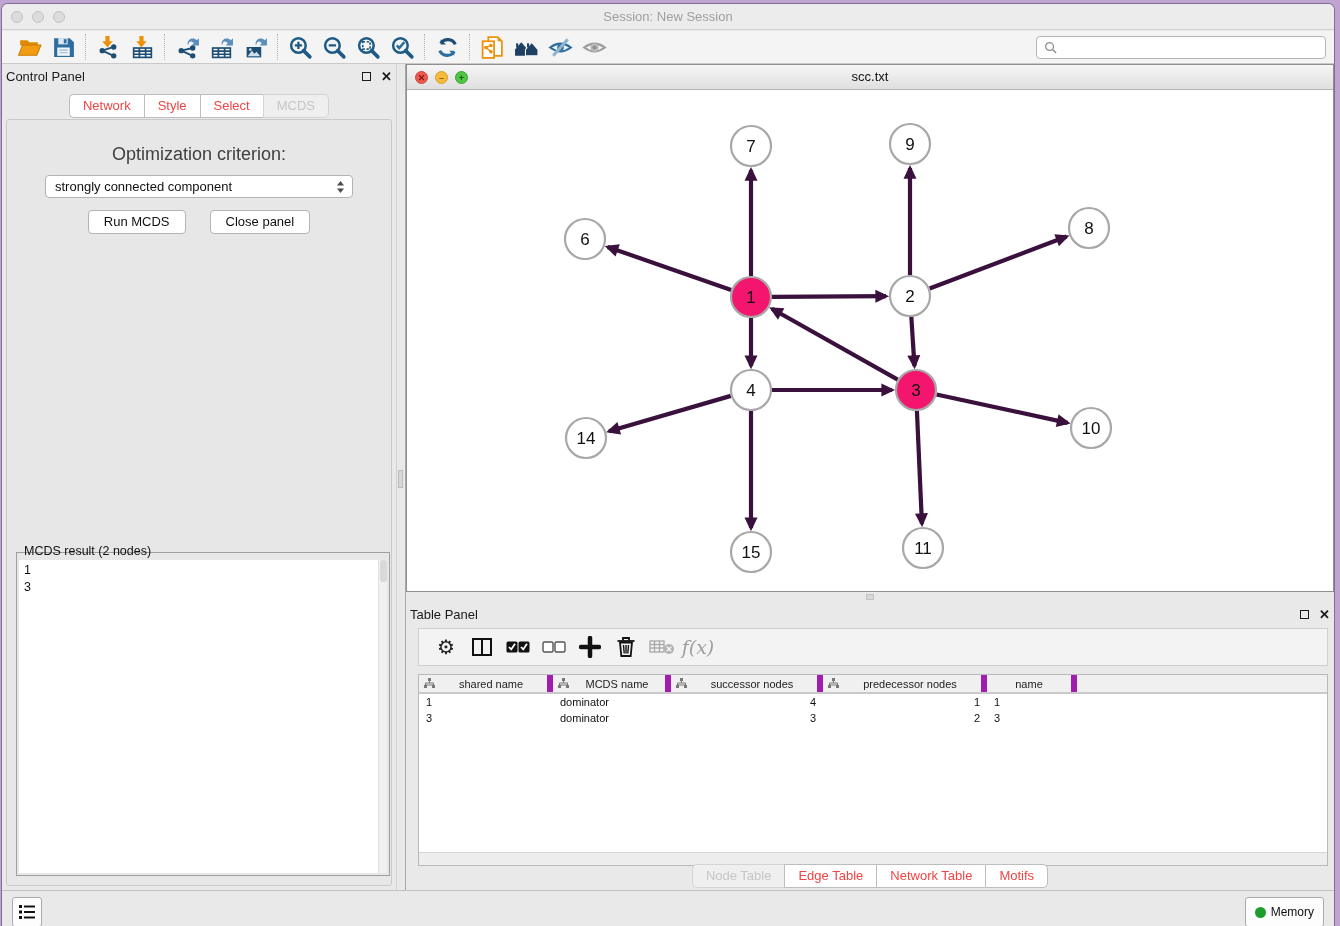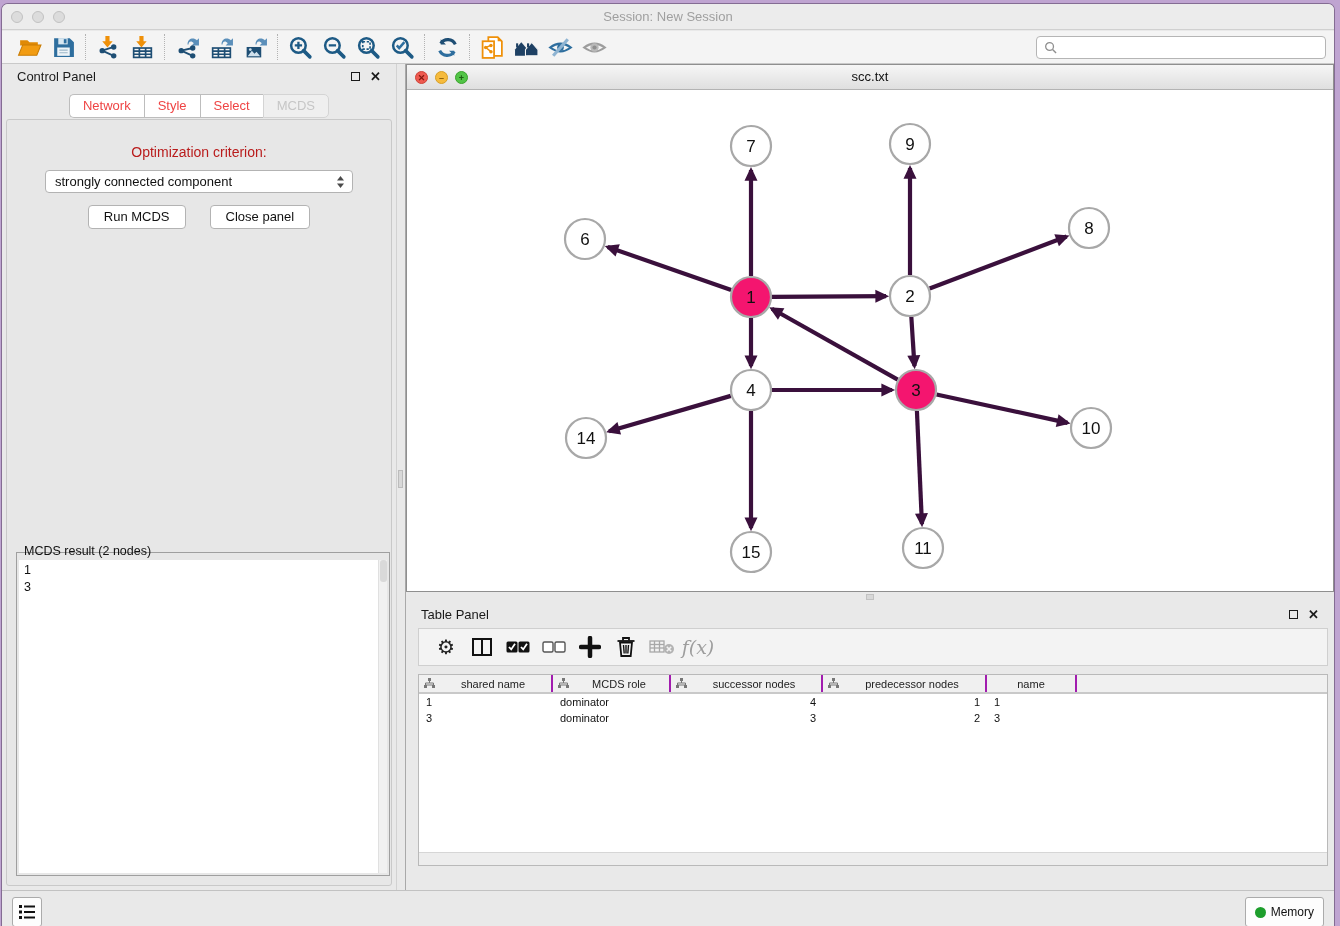--- a/index.html
+++ b/index.html
@@ -21,35 +21,35 @@
   .tb-btn { width:34px; height:30px; display:flex; align-items:center; justify-content:center; flex:none; }
   .tb-btn svg { width:25px; height:25px; }
   .tb-sep { width:0; height:26px; border-left:1px dotted #b3b3b3; margin:0 5px; flex:none; }
   .search { position:absolute; right:8px; top:5px; width:290px; height:23px; background:#fff;
             border:1px solid #b5b5b5; border-radius:4px; display:flex; align-items:center; padding-left:7px; }
   .search svg { width:13px; height:13px; }
   .search input { border:none; outline:none; flex:1; font-size:12px; background:transparent; margin-left:4px; }
 
   
   .control-panel { position:absolute; left:0; top:60px; width:394px; bottom:36px; background:#e9e9e9; }
-  .panel-header { height:25px; display:flex; align-items:center; padding:0 15px; font-size:13px; color:#1a1a1a;gap:40px; }
+  .panel-header { height:25px; display:flex; align-items:center; padding:0 4px; font-size:13px; color:#1a1a1a;gap:40px; }
   .panel-icons { margin-left:auto; display:flex; align-items:center; gap:10px; }
   .float-ic { width:9px; height:9px; border:1.5px solid #1a1a1a; display:inline-block; }
   .close-ic { font-size:13px; font-weight:bold; color:#1a1a1a; line-height:10px; }
 
   .cp-tabs { display:flex; justify-content:center; margin-top:5px; position:relative; z-index:2; }
   .seg { font-size:13px; font-weight:500; padding:3px 13px 4px; background:#fff; border:1px solid #bdbdbd;
          border-right:none; color:#ef4444; }
   .seg:first-child { border-radius:5px 0 0 5px; }
   .seg:last-child  { border-right:1px solid #bdbdbd; border-radius:0 5px 5px 0; }
   .seg.active { background:#efefef; color:#c6c6c6; border-color:#d4d4d4; }
 
   .cp-body { position:absolute; left:4px; right:4px; top:55px; bottom:4px; background:#e7e7e7;
              border:1px solid #c9c9c9; border-radius:3px; }
-  .opt-label { margin-top:24px; text-align:center; font-size:14px; color:#b91c1c; }
+  .opt-label { margin-top:24px; text-align:center; font-size:18px; color:#404040; }
   .dropdown { margin:10px auto 0; width:308px; height:23px; background:#fff; border:1px solid #b3b3b3;
               border-radius:4px; display:flex; align-items:center; font-size:13px; color:#111;
               padding:0 20px 0 9px; position:relative; }
   .dd-arrows { position:absolute; right:7px; top:4px; }
   .btn-row { display:flex; justify-content:center; gap:24px; margin-top:12px; }
   .aqua-btn { background:#fff; border:1px solid #b3b3b3; border-radius:4px; font-size:13px; color:#111;
               padding:3px 15px 4px; }
 
   .result-field { position:absolute; left:9px; width:374px; top:426px; bottom:9px; }
   .result-legend { position:absolute; top:-2px; left:6px; font-size:12.5px; color:#111; background:transparent; z-index:2; padding:0 2px; }
@@ -84,21 +84,21 @@
   .table-panel { position:absolute; left:404px; top:598px; width:928px; bottom:36px; background:#e9e9e9; }
   .tp-toolbar { position:absolute; left:12px; right:6px; top:26px; height:38px; background:#f3f3f3;
                 border:1px solid #cfcfcf; display:flex; align-items:center; padding-left:9px; }
   .tp-btn { width:36px; height:30px; display:flex; align-items:center; justify-content:center; flex:none; }
   .gear-glyph { font-size:20px; color:#222; line-height:20px; }
   .fx-glyph { font-family:"DejaVu Serif", serif; font-style:italic; font-size:19px; color:#9d9d9d; }
 
   .node-table { position:absolute; left:12px; right:6px; top:72px; bottom:24px; background:#fff;
                 border:1px solid #b9b9b9; overflow:hidden; }
   .thead { display:flex; height:19px; background:#f0f0f0; border-bottom:2px solid #c9c9c9; font-size:11px; color:#222; }
-  .th { display:flex; align-items:center; border-right:2px solid #a21caf; }
+  .th { display:flex; align-items:center; border-right:6px solid #a21caf; }
   .th .lbl { flex:1; text-align:center; padding:0 3px; }
   .th svg { margin-left:5px; flex:none; }
   .c0{ width:134px; } .c1{ width:118px; } .c2{ width:152px; } .c3{ width:164px; } .c4{ width:90px; }
   .trow { display:flex; height:16px; font-size:11px; color:#111; align-items:center; }
   .tcell { padding:0 7px; overflow:hidden; white-space:nowrap; }
   .al-left { text-align:left; } .al-right { text-align:right; }
   .table-hscroll { position:absolute; left:0; right:0; bottom:0; height:13px; background:#ededed; border-top:1px solid #d6d6d6; }
 
   .tp-tabs { position:absolute; bottom:2px; left:0; right:0; display:flex; justify-content:center; }
 
@@ -469,21 +469,21 @@
               <rect x="4" y="0" width="3" height="3" fill="#777"></rect>
               <line x1="5.5" y1="3" x2="5.5" y2="5" stroke="#777"></line>
               <line x1="1.5" y1="7" x2="9.5" y2="7" stroke="#777"></line>
               <line x1="1.5" y1="5" x2="1.5" y2="7" stroke="#777"></line>
               <line x1="9.5" y1="5" x2="9.5" y2="7" stroke="#777"></line>
               <line x1="5.5" y1="5" x2="1.5" y2="5" stroke="#777"></line>
               <line x1="5.5" y1="5" x2="9.5" y2="5" stroke="#777"></line>
               <rect x="0" y="7" width="3" height="3" fill="#777"></rect>
               <rect x="8" y="7" width="3" height="3" fill="#777"></rect>
             </svg>
-          <span class="lbl">MCDS role</span>
+          <span class="lbl">MCDS name</span>
         </div>
         <div class="th c2">
           <svg width="11" height="11" viewBox="0 0 11 11">
               <rect x="4" y="0" width="3" height="3" fill="#777"></rect>
               <line x1="5.5" y1="3" x2="5.5" y2="5" stroke="#777"></line>
               <line x1="1.5" y1="7" x2="9.5" y2="7" stroke="#777"></line>
               <line x1="1.5" y1="5" x2="1.5" y2="7" stroke="#777"></line>
               <line x1="9.5" y1="5" x2="9.5" y2="7" stroke="#777"></line>
               <line x1="5.5" y1="5" x2="1.5" y2="5" stroke="#777"></line>
               <line x1="5.5" y1="5" x2="9.5" y2="5" stroke="#777"></line>
@@ -522,20 +522,26 @@
             <div class="tcell c0 al-left">3</div>
             <div class="tcell c1 al-left">dominator</div>
             <div class="tcell c2 al-right">3</div>
             <div class="tcell c3 al-right">2</div>
             <div class="tcell c4 al-left">3</div>
           </div>
         </div>
       <div class="table-hscroll"></div>
     </div>
 
+    <div class="tp-tabs">
+      <span class="seg active">Node Table</span>
+      <span class="seg">Edge Table</span>
+      <span class="seg">Network Table</span>
+      <span class="seg">Motifs</span>
+    </div>
   </div>
 
   <div class="statusbar">
     <div class="sb-btn list-btn">
       <svg width="18" height="16" viewBox="0 0 18 16">
         <rect x="1" y="1" width="3" height="3" fill="#111"></rect>
           <line x1="6" y1="2.5" x2="17" y2="2.5" stroke="#111" stroke-width="2"></line>
         <rect x="1" y="6.5" width="3" height="3" fill="#111"></rect>
           <line x1="6" y1="8" x2="17" y2="8" stroke="#111" stroke-width="2"></line>
         <rect x="1" y="12" width="3" height="3" fill="#111"></rect>

